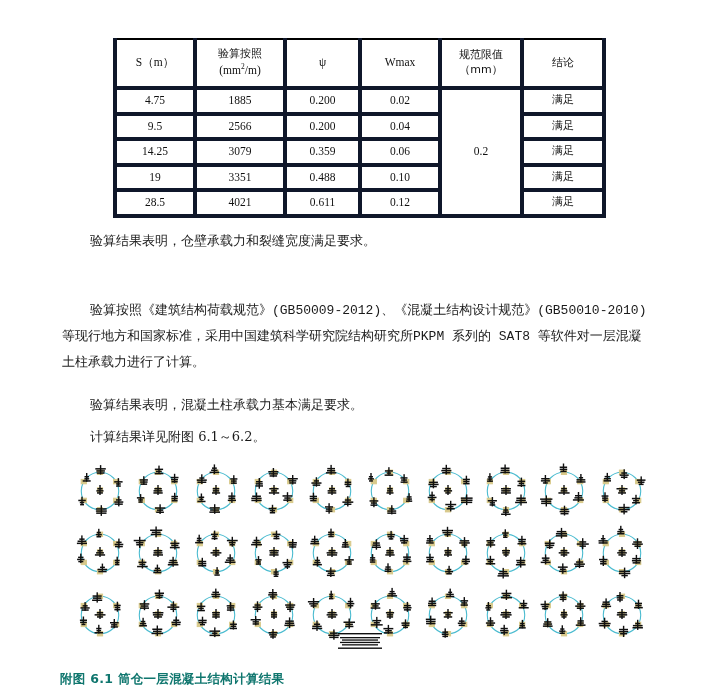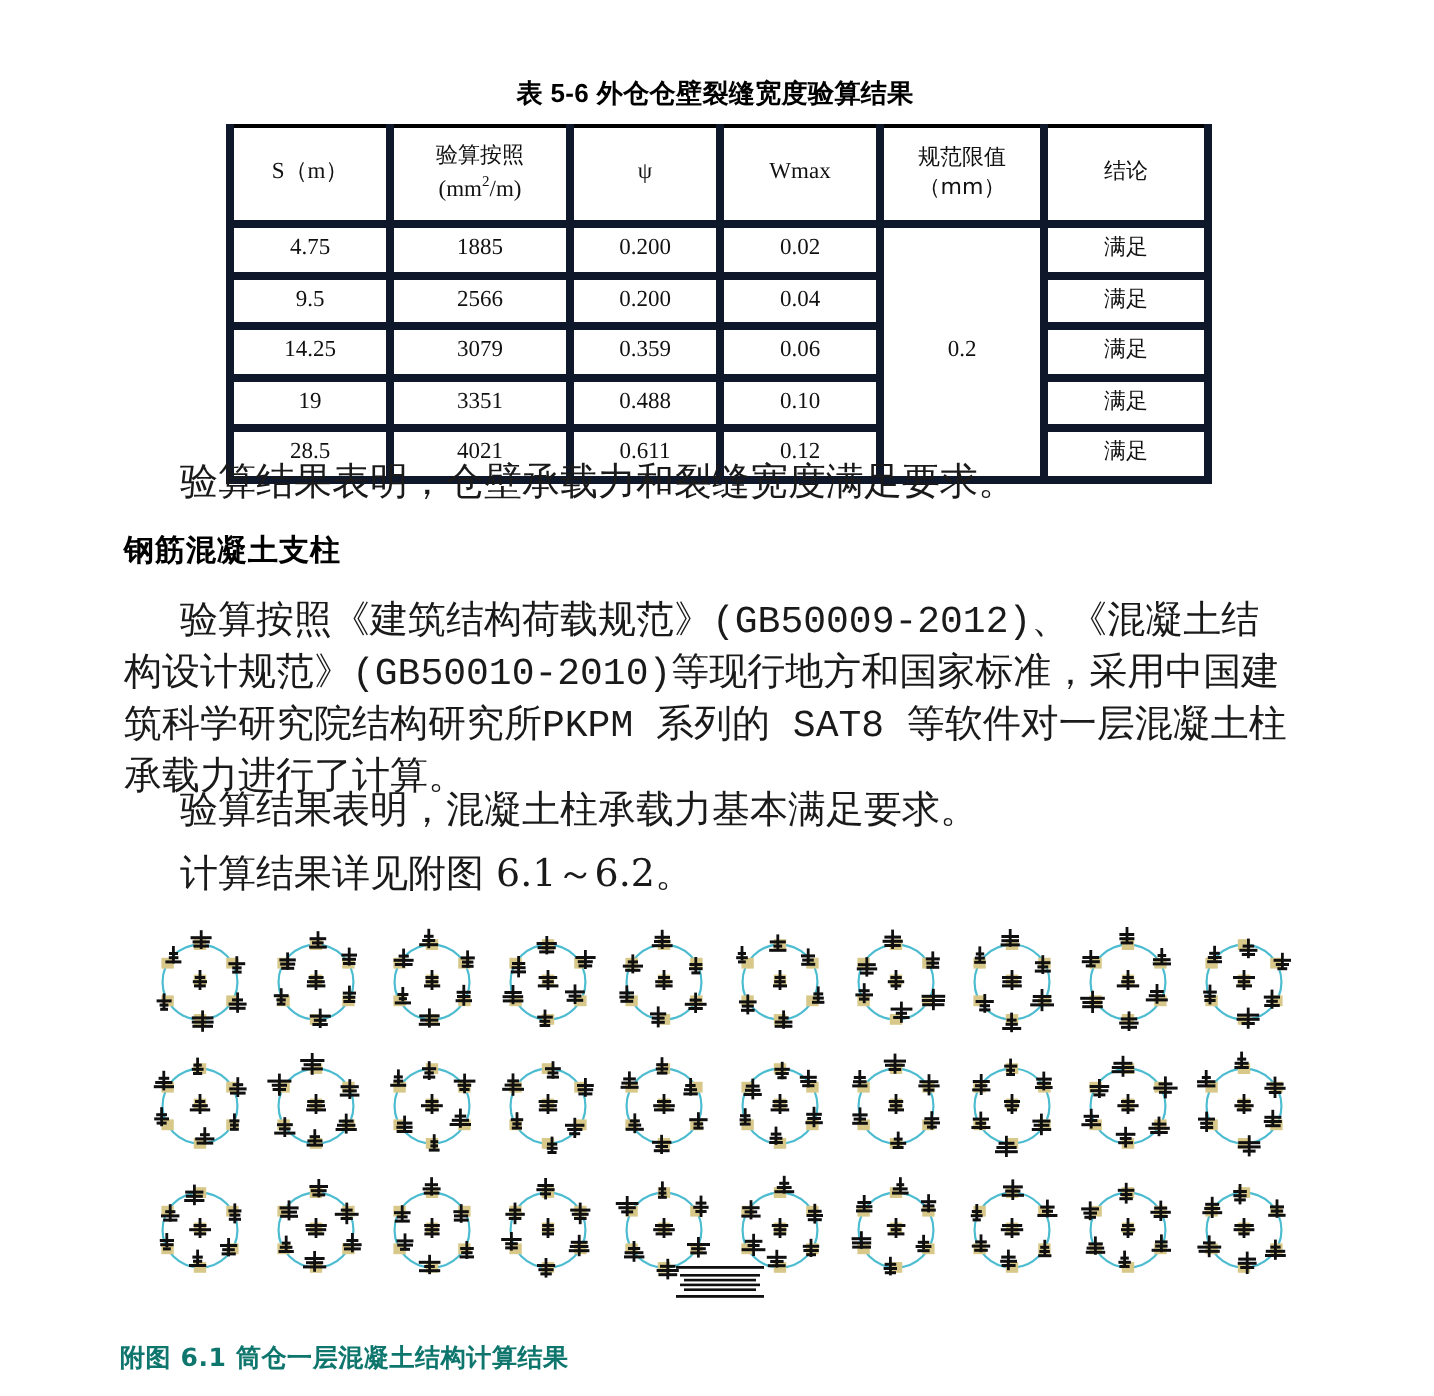--- a/index.html
+++ b/index.html
@@ -70,21 +70,21 @@
   .col-psi     { width: 75px; }
   .col-wmax    { width: 80px; }
   .col-limit   { width: 82px; }
   .col-concl   { width: 82px; }
   .cjk { font-family: "DejaVu Sans", "Liberation Sans", sans-serif; font-size: 11px; }
   sup { font-size: 7.5px; vertical-align: super; }
 
   
   .para {
     position: absolute;
-    font-size: 19px;
+    font-size: 13px;
     line-height: 26px;
     color: #1a1a1a;
     font-family: "DejaVu Serif", "Liberation Serif", serif;
   }
   .para .ind { padding-left: 28px; }
 
   #p-result1 { left: 62px; top: 228px; width: 580px; }
   #h-section {
     position: absolute;
     left: 62px; top: 266px;
@@ -118,21 +118,20 @@
     color: #0f766e;
     letter-spacing: 0.3px;
   }
 </style>
 </head>
 <body>
 
 <div class="page">
 
   <div class="table-wrap">
-    <div class="table-title">表 5-6 外仓仓壁裂缝宽度验算结果</div>
 
     <table class="calc-table">
       <colgroup>
         <col class="col-s">
           <col class="col-rebar">
           <col class="col-psi">
         <col class="col-wmax">
           <col class="col-limit">
           <col class="col-concl">
       </colgroup>
@@ -198,21 +197,20 @@
           <td class="cjk">满足</td>
         </tr>
       </tbody>
     </table>
   </div>
 
   <div class="para" id="p-result1">
     <span class="ind">验算结果表明，仓壁承载力和裂缝宽度满足要求。</span>
   </div>
 
-  <div id="h-section">钢筋混凝土支柱</div>
 
   <div class="para" id="p-standards">
     <span class="ind">验算按照《建筑结构荷载规范》(GB50009-2012)、《混凝土结构设计规范》(GB50010-2010)等现行地方和国家标准，采用中国建筑科学研究院结构研究所PKPM 系列的 SAT8 等软件对一层混凝土柱承载力进行了计算。</span>
   </div>
 
   <div class="para" id="p-result2">
     <span class="ind">验算结果表明，混凝土柱承载力基本满足要求。</span>
   </div>
 
   <div class="para" id="p-seefig">

